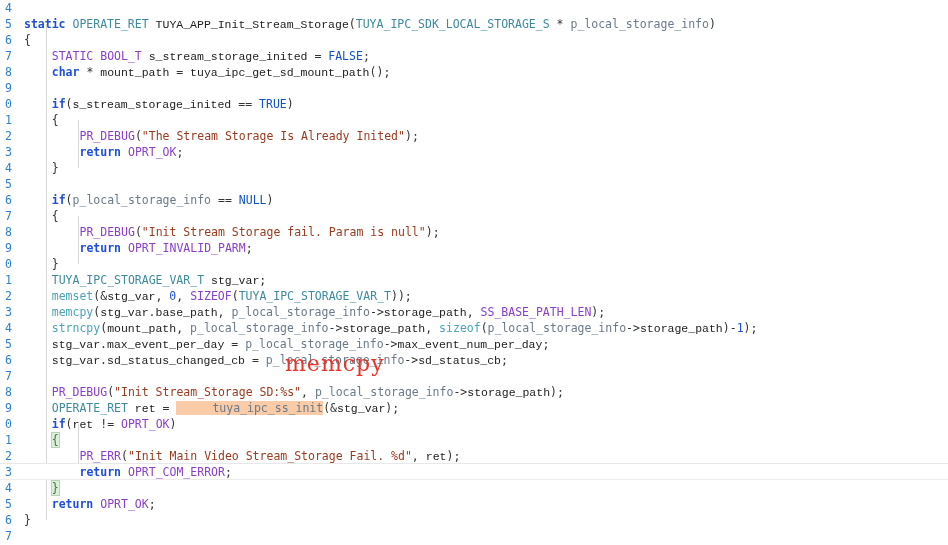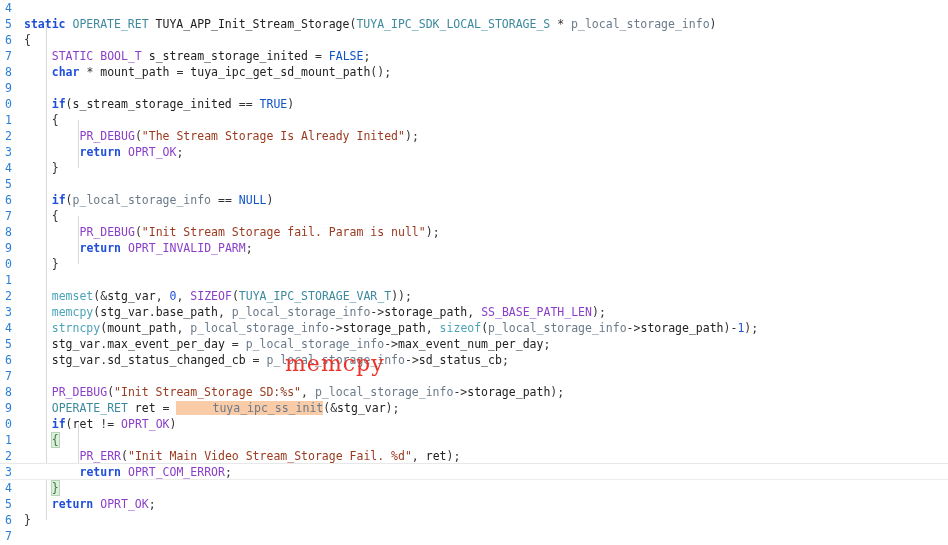--- a/index.html
+++ b/index.html
@@ -33,21 +33,21 @@
   .guide{position:absolute;top:0;width:1px;height:100%;background:#d8d8d8;}
 
   
   .kw   {color:#1f4fd8;font-weight:bold;}
   .kw2  {color:#0f53c4;}
   .mac  {color:#8b3fc9;}
   .typ  {color:#3d8a9e;}
   .typ2 {color:#4aa3b8;margin-top:28px;}
   .str  {color:#9a3a1f;}
   .id   {color:#6a7a8a;}
-  .pl   {color:#222222;}
+  .pl   {color:#222222;font-family:Liberation Mono, monospace;}
   .num  {color:#1f4fd8;}
   .op   {color:#333333;}
 
   
   .occ{background:#f9cba7;padding-left:36px;}
 
   
   .brace{
     background:#ddeedd;outline:1px solid #b7d3b7;color:#3a7a3a;
   }
@@ -79,21 +79,21 @@
       <div class="row"><div class="gut"><span>1</span></div><div class="code"><span class="op"> </span><span class="op"> </span><span class="op"> </span><span class="op"> </span><span class="op">{</span></div></div>
       <div class="row"><div class="gut"><span>2</span></div><div class="code"><span class="op"> </span><span class="op"> </span><span class="op"> </span><span class="op"> </span><span class="op"> </span><span class="op"> </span><span class="op"> </span><span class="op"> </span><span class="mac">PR_DEBUG</span><span class="op">(</span><span class="str">"The Stream Storage Is Already Inited"</span><span class="op">)</span><span class="op">;</span></div></div>
       <div class="row"><div class="gut"><span>3</span></div><div class="code"><span class="op"> </span><span class="op"> </span><span class="op"> </span><span class="op"> </span><span class="op"> </span><span class="op"> </span><span class="op"> </span><span class="op"> </span><span class="kw">return</span><span class="op"> </span><span class="mac">OPRT_OK</span><span class="op">;</span></div></div>
       <div class="row"><div class="gut"><span>4</span></div><div class="code"><span class="op"> </span><span class="op"> </span><span class="op"> </span><span class="op"> </span><span class="op">}</span></div></div>
       <div class="row"><div class="gut"><span>5</span></div><div class="code"></div></div>
       <div class="row"><div class="gut"><span>6</span></div><div class="code"><span class="op"> </span><span class="op"> </span><span class="op"> </span><span class="op"> </span><span class="kw">if</span><span class="op">(</span><span class="id">p_local_storage_info</span><span class="op"> </span><span class="op">=</span><span class="op">=</span><span class="op"> </span><span class="kw2">NULL</span><span class="op">)</span></div></div>
       <div class="row"><div class="gut"><span>7</span></div><div class="code"><span class="op"> </span><span class="op"> </span><span class="op"> </span><span class="op"> </span><span class="op">{</span></div></div>
       <div class="row"><div class="gut"><span>8</span></div><div class="code"><span class="op"> </span><span class="op"> </span><span class="op"> </span><span class="op"> </span><span class="op"> </span><span class="op"> </span><span class="op"> </span><span class="op"> </span><span class="mac">PR_DEBUG</span><span class="op">(</span><span class="str">"Init Stream Storage fail. Param is null"</span><span class="op">)</span><span class="op">;</span></div></div>
       <div class="row"><div class="gut"><span>9</span></div><div class="code"><span class="op"> </span><span class="op"> </span><span class="op"> </span><span class="op"> </span><span class="op"> </span><span class="op"> </span><span class="op"> </span><span class="op"> </span><span class="kw">return</span><span class="op"> </span><span class="mac">OPRT_INVALID_PARM</span><span class="op">;</span></div></div>
       <div class="row"><div class="gut"><span>0</span></div><div class="code"><span class="op"> </span><span class="op"> </span><span class="op"> </span><span class="op"> </span><span class="op">}</span></div></div>
-      <div class="row"><div class="gut"><span>1</span></div></div>
+      <div class="row"><div class="gut"><span>1</span></div><div class="code"><span class="op"> </span><span class="op"> </span><span class="op"> </span><span class="op"> </span><span class="typ">TUYA_IPC_STORAGE_VAR_T</span><span class="op"> </span><span class="pl">stg_var</span><span class="op">;</span></div></div>
       <div class="row"><div class="gut"><span>2</span></div><div class="code"><span class="op"> </span><span class="op"> </span><span class="op"> </span><span class="op"> </span><span class="typ2">memset</span><span class="op">(</span><span class="op">&amp;</span><span class="pl">stg_var</span><span class="op">,</span><span class="op"> </span><span class="num">0</span><span class="op">,</span><span class="op"> </span><span class="mac">SIZEOF</span><span class="op">(</span><span class="typ">TUYA_IPC_STORAGE_VAR_T</span><span class="op">)</span><span class="op">)</span><span class="op">;</span></div></div>
       <div class="row"><div class="gut"><span>3</span></div><div class="code"><span class="op"> </span><span class="op"> </span><span class="op"> </span><span class="op"> </span><span class="typ2">memcpy</span><span class="op">(</span><span class="pl">stg_var</span><span class="op">.</span><span class="pl">base_path</span><span class="op">,</span><span class="op"> </span><span class="id">p_local_storage_info</span><span class="op">-</span><span class="op">&gt;</span><span class="pl">storage_path</span><span class="op">,</span><span class="op"> </span><span class="mac">SS_BASE_PATH_LEN</span><span class="op">)</span><span class="op">;</span></div></div>
       <div class="row"><div class="gut"><span>4</span></div><div class="code"><span class="op"> </span><span class="op"> </span><span class="op"> </span><span class="op"> </span><span class="typ2">strncpy</span><span class="op">(</span><span class="pl">mount_path</span><span class="op">,</span><span class="op"> </span><span class="id">p_local_storage_info</span><span class="op">-</span><span class="op">&gt;</span><span class="pl">storage_path</span><span class="op">,</span><span class="op"> </span><span class="typ2">sizeof</span><span class="op">(</span><span class="id">p_local_storage_info</span><span class="op">-</span><span class="op">&gt;</span><span class="pl">storage_path</span><span class="op">)</span><span class="op">-</span><span class="num">1</span><span class="op">)</span><span class="op">;</span></div></div>
       <div class="row"><div class="gut"><span>5</span></div><div class="code"><span class="op"> </span><span class="op"> </span><span class="op"> </span><span class="op"> </span><span class="pl">stg_var</span><span class="op">.</span><span class="pl">max_event_per_day</span><span class="op"> </span><span class="op">=</span><span class="op"> </span><span class="id">p_local_storage_info</span><span class="op">-</span><span class="op">&gt;</span><span class="pl">max_event_num_per_day</span><span class="op">;</span></div></div>
       <div class="row"><div class="gut"><span>6</span></div><div class="code"><span class="op"> </span><span class="op"> </span><span class="op"> </span><span class="op"> </span><span class="pl">stg_var</span><span class="op">.</span><span class="pl">sd_status_changed_cb</span><span class="op"> </span><span class="op">=</span><span class="op"> </span><span class="id">p_local_storage_info</span><span class="op">-</span><span class="op">&gt;</span><span class="pl">sd_status_cb</span><span class="op">;</span></div></div>
       <div class="row"><div class="gut"><span>7</span></div><div class="code"></div></div>
       <div class="row"><div class="gut"><span>8</span></div><div class="code"><span class="op"> </span><span class="op"> </span><span class="op"> </span><span class="op"> </span><span class="mac">PR_DEBUG</span><span class="op">(</span><span class="str">"Init Stream_Storage SD:%s"</span><span class="op">,</span><span class="op"> </span><span class="id">p_local_storage_info</span><span class="op">-</span><span class="op">&gt;</span><span class="pl">storage_path</span><span class="op">)</span><span class="op">;</span></div></div>
       <div class="row"><div class="gut"><span>9</span></div><div class="code"><span class="op"> </span><span class="op"> </span><span class="op"> </span><span class="op"> </span><span class="typ">OPERATE_RET</span><span class="op"> </span><span class="pl">ret</span><span class="op"> </span><span class="op">=</span><span class="op"> </span><span class="occ id">tuya_ipc_ss_init</span><span class="op">(</span><span class="op">&amp;</span><span class="pl">stg_var</span><span class="op">)</span><span class="op">;</span></div></div>
       <div class="row"><div class="gut"><span>0</span></div><div class="code"><span class="op"> </span><span class="op"> </span><span class="op"> </span><span class="op"> </span><span class="kw">if</span><span class="op">(</span><span class="pl">ret</span><span class="op"> </span><span class="op">!</span><span class="op">=</span><span class="op"> </span><span class="mac">OPRT_OK</span><span class="op">)</span></div></div>
       <div class="row"><div class="gut"><span>1</span></div><div class="code">    <span class="brace">{</span></div></div>

